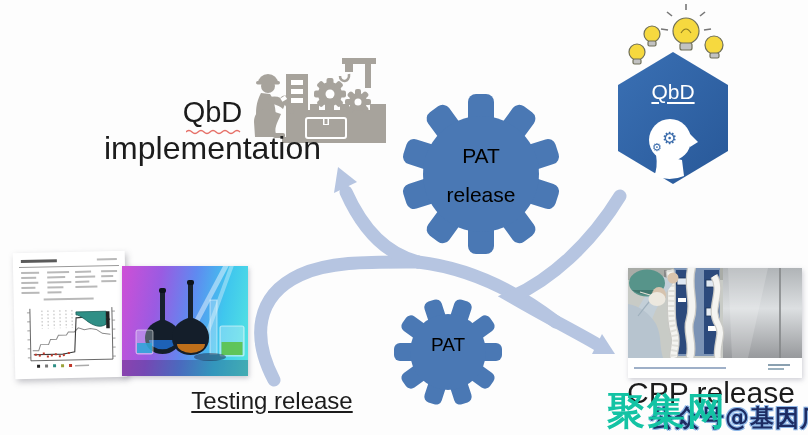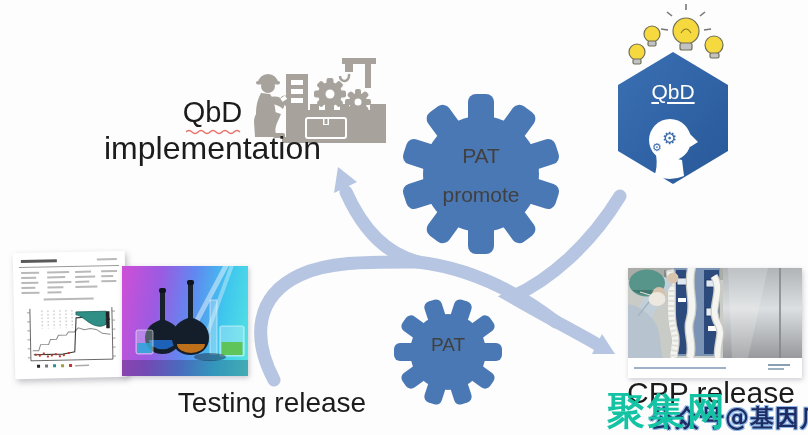--- a/index.html
+++ b/index.html
@@ -4,28 +4,28 @@
 <style>
   html,body{margin:0;padding:0;}
   body{width:808px;height:435px;position:relative;overflow:hidden;background:#fdfdfd;
        font-family:"Liberation Sans",sans-serif;}
   .abs{position:absolute;}
   .lbl{color:#1c1c1c;text-align:center;line-height:1.08;}
   
   #qbd-line1{left:120px;top:97px;width:185px;font-size:29px;}
   #squiggle{left:186px;top:129px;}
   #qbd-line2{left:95px;top:131px;width:235px;font-size:32px;}
-  #testing-label{left:147px;top:388px;width:250px;font-size:28px;}
+  #testing-label{left:147px;top:388px;width:250px;font-size:24px;text-decoration:underline;}
   #cpp-label{left:627px;top:377px;width:200px;font-size:30px;text-align:left;}
   
   #arrows{left:0;top:0;z-index:1;}
   .art{z-index:2;}
   .txt{z-index:3;}
   
-  .gear-text{color:#404040;text-align:center;z-index:3;}
+  .gear-text{color:#000000;text-align:center;z-index:3;}
   #gear-big-l1{left:421px;top:144px;width:120px;font-size:21px;}
   #gear-big-l2{left:421px;top:183px;width:120px;font-size:21px;}
   #gear-small-l1{left:398px;top:334px;width:100px;font-size:19px;}
   
   #hex-label{left:598px;top:80px;width:150px;font-size:21px;color:#fff;text-align:center;
              text-decoration:underline;text-underline-offset:3px;z-index:3;}
   
   #doc{left:14px;top:252px;width:112px;height:126px;background:#fff;
        box-shadow:2px 3px 6px rgba(120,120,130,.45);transform:rotate(-1.2deg);z-index:2;}
   .docline{position:absolute;background:#b9b9b9;height:2px;}
@@ -199,21 +199,21 @@
       <rect x="73" y="6" width="26" height="32" rx="8" transform="rotate(180 86 86)"></rect>
       <rect x="73" y="6" width="26" height="32" rx="8" transform="rotate(216 86 86)"></rect>
       <rect x="73" y="6" width="26" height="32" rx="8" transform="rotate(252 86 86)"></rect>
       <rect x="73" y="6" width="26" height="32" rx="8" transform="rotate(288 86 86)"></rect>
       <rect x="73" y="6" width="26" height="32" rx="8" transform="rotate(324 86 86)"></rect>
     </g>
     <circle cx="86" cy="86" r="58"></circle>
   </g>
 </svg>
 <div id="gear-big-l1" class="abs gear-text">PAT</div>
-<div id="gear-big-l2" class="abs gear-text">promote</div>
+<div id="gear-big-l2" class="abs gear-text">release</div>
 
 <svg class="abs art" style="left:392px;top:296px;" width="112" height="112" viewBox="0 0 112 112">
   <g fill="#4a78b4">
     <g>
       <rect x="47" y="2" width="18" height="24" rx="6" transform="rotate(18 56 56)"></rect>
       <rect x="47" y="2" width="18" height="24" rx="6" transform="rotate(54 56 56)"></rect>
       <rect x="47" y="2" width="18" height="24" rx="6" transform="rotate(90 56 56)"></rect>
       <rect x="47" y="2" width="18" height="24" rx="6" transform="rotate(126 56 56)"></rect>
       <rect x="47" y="2" width="18" height="24" rx="6" transform="rotate(162 56 56)"></rect>
       <rect x="47" y="2" width="18" height="24" rx="6" transform="rotate(198 56 56)"></rect>

